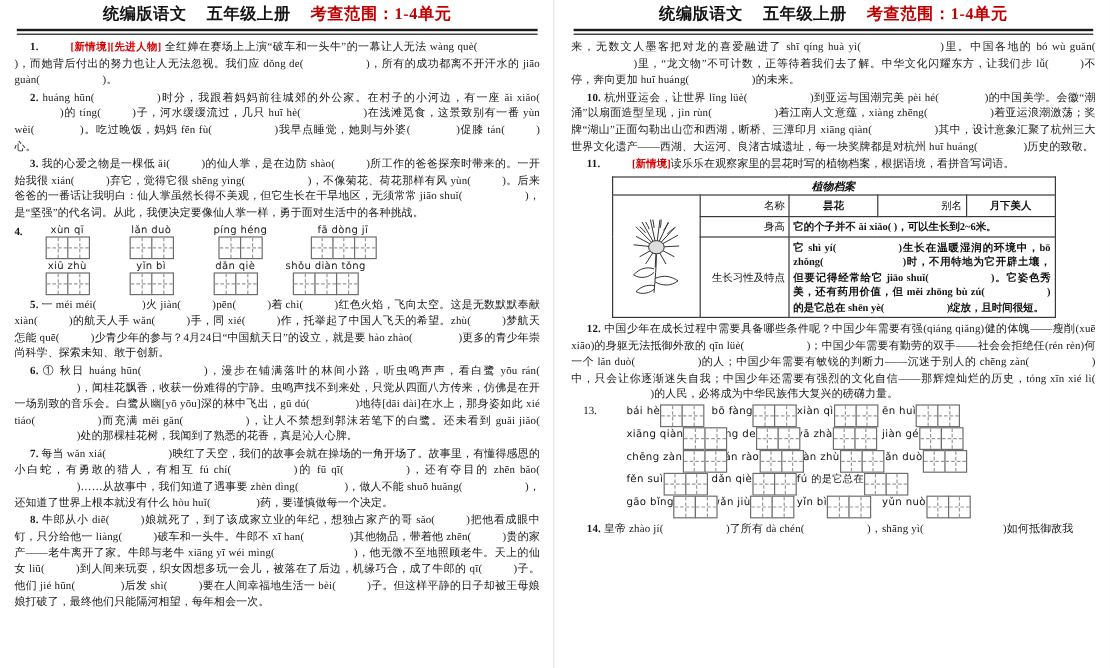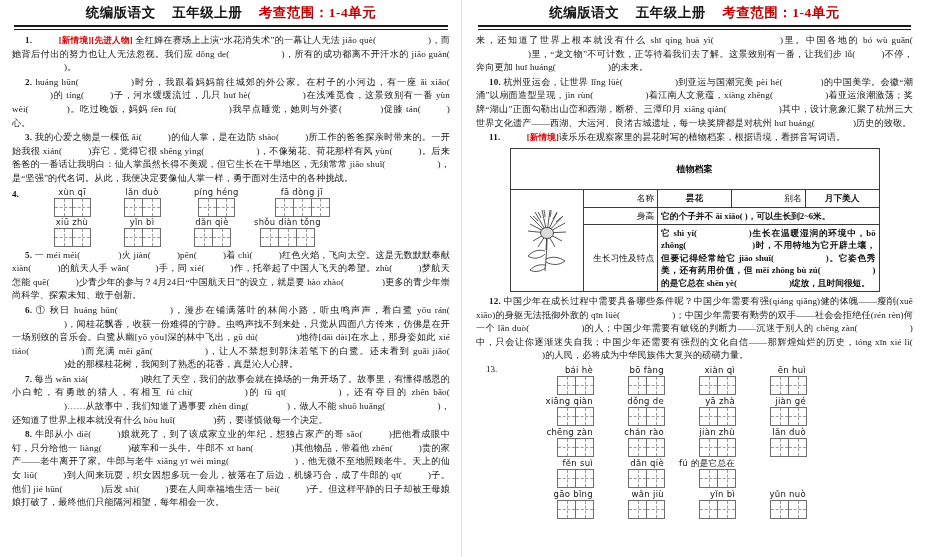--- a/index.html
+++ b/index.html
@@ -102,21 +102,20 @@
   }
   .gr-items {
     display: flex;
     flex: 1;
   }
   .gitem {
     display: flex;
     flex-direction: column;
     align-items: center;
     margin-right: 10px;
-    margin-left: 16px;
   }
   .gitem .plabel {
     font-family: "DejaVu Sans", "Liberation Sans", sans-serif;
     font-size: 8.4px;
     line-height: 11px;
     white-space: nowrap;
     letter-spacing: 0.3px;
     color: #1b1b1b;
   }
   .boxes { display: flex; }
@@ -143,22 +142,21 @@
     height: 0;
     border-top: 1px dashed #9a9a9a;
   }
   .q13 .grow {
     display: flex;
     margin-bottom: 0px;
   }
   .q13 .gcell {
     width: 71px;
     display: flex;
-    flex-direction: column;
-    align-items: flex-end;
+    align-items: flex-start;
   }
   .q13 .gcell .plabel {
     font-family: "DejaVu Sans", "Liberation Sans", sans-serif;
     font-size: 8.5px;
     line-height: 12px;
     white-space: nowrap;
     letter-spacing: 0.3px;
   }
 
   
@@ -173,21 +171,22 @@
   .ptable td, .ptable th {
     border: 1px solid #3a3a3a;
     padding: 2px 3px;
     vertical-align: middle;
     font-weight: bold;
   }
   .ptable .ttitle {
     text-align: center;
     font-weight: bold;
     font-size: 9px;
-    padding: 14px 0;
+    padding: 1px 0;
+    font-style: italic;
   }
   .ptable .lbl {
     text-align: right;
     font-weight: normal;
     width: 44px;
   }
   .ptable .imgcell {
     width: 52px;
     text-align: center;
     vertical-align: middle;
@@ -216,21 +215,21 @@
     <div class="hdr">
       <span class="t1">统编版语文</span>
       <span class="t2">五年级上册</span>
       <span class="t3">考查范围：1-4单元</span>
     </div>
     <div class="rule"></div>
 
     <div class="q indent">
       <span class="num">1.</span>
       <span class="tag">[新情境][先进人物]</span>
-      <span>全红婵在赛场上上演“水花消失术”的一幕让人无法 jiǎo què(</span><span class="sp s-md"></span><span>)，而她背后付出的努力也让人无法忽视。我们应 dǒng de(</span><span class="sp s-md"></span><span>)，所有的成功都离不开汗水的 jiāo guàn(</span><span class="sp s-md"></span><span>)。</span>
+      <span>全红婵在赛场上上演“破车和一头牛”的一幕让人无法 wàng què(</span><span class="sp s-md"></span><span>)，而她背后付出的努力也让人无法忽视。我们应 dǒng de(</span><span class="sp s-md"></span><span>)，所有的成功都离不开汗水的 jiāo guàn(</span><span class="sp s-md"></span><span>)。</span>
     </div>
 
     <div class="q indent">
       <span class="num">2.</span>
       <span>huáng hūn(</span><span class="sp s-md"></span><span>)时分，我跟着妈妈前往城郊的外公家。在村子的小河边，有一座 ǎi xiǎo(</span><span class="sp s-sm"></span><span>)的 tíng(</span><span class="sp s-xs"></span><span>)子，河水缓缓流过，几只 huī hè(</span><span class="sp s-md"></span><span>)在浅滩觅食，这景致别有一番 yùn wèi(</span><span class="sp s-sm"></span><span>)。吃过晚饭，妈妈 fēn fù(</span><span class="sp s-md"></span><span>)我早点睡觉，她则与外婆(</span><span class="sp s-sm"></span><span>)促膝 tán(</span><span class="sp s-xs"></span><span>)心。</span>
     </div>
 
     <div class="q indent">
       <span class="num">3.</span>
       <span>我的心爱之物是一棵低 ǎi(</span><span class="sp s-xs"></span><span>)的仙人掌，是在边防 shào(</span><span class="sp s-xs"></span><span>)所工作的爸爸探亲时带来的。一开始我很 xián(</span><span class="sp s-xs"></span><span>)弃它，觉得它很 shēng yìng(</span><span class="sp s-md"></span><span>)，不像菊花、荷花那样有风 yùn(</span><span class="sp s-xs"></span><span>)。后来爸爸的一番话让我明白：仙人掌虽然长得不美观，但它生长在干旱地区，无须常常 jiāo shuǐ(</span><span class="sp s-md"></span><span>)，是“坚强”的代名词。从此，我便决定要像仙人掌一样，勇于面对生活中的各种挑战。</span>
@@ -333,21 +332,21 @@
   <div class="col right">
 
     <div class="hdr">
       <span class="t1">统编版语文</span>
       <span class="t2">五年级上册</span>
       <span class="t3">考查范围：1-4单元</span>
     </div>
     <div class="rule"></div>
 
     <div class="q">
-      <span>来，还知道了世界上根本就没有什么 shī qíng huà yì(</span><span class="sp s-lg"></span><span>)里。中国各地的 bó wù guǎn(</span><span class="sp s-md"></span><span>)里，“龙文物”不可计数，正等待着我们去了解。这景致别有一番，让我们步 lǚ(</span><span class="sp s-xs"></span><span>)不停，奔向更加 huī huáng(</span><span class="sp s-md"></span><span>)的未来。</span>
+      <span>来，无数文人墨客把对龙的喜爱融进了 shī qíng huà yì(</span><span class="sp s-lg"></span><span>)里。中国各地的 bó wù guǎn(</span><span class="sp s-md"></span><span>)里，“龙文物”不可计数，正等待着我们去了解。中华文化闪耀东方，让我们步 lǚ(</span><span class="sp s-xs"></span><span>)不停，奔向更加 huī huáng(</span><span class="sp s-md"></span><span>)的未来。</span>
     </div>
 
     <div class="q indent">
       <span class="num">10.</span>
       <span>杭州亚运会，让世界 lǐng lüè(</span><span class="sp s-md"></span><span>)到亚运与国潮完美 pèi hé(</span><span class="sp s-sm"></span><span>)的中国美学。会徽“潮涌”以扇面造型呈现，jìn rùn(</span><span class="sp s-md"></span><span>)着江南人文意蕴，xiàng zhēng(</span><span class="sp s-md"></span><span>)着亚运浪潮激荡；奖牌“湖山”正面勾勒出山峦和西湖，断桥、三潭印月 xiāng qiàn(</span><span class="sp s-md"></span><span>)其中，设计意象汇聚了杭州三大世界文化遗产——西湖、大运河、良渚古城遗址，每一块奖牌都是对杭州 huī huáng(</span><span class="sp s-sm"></span><span>)历史的致敬。</span>
     </div>
 
     <div class="q indent">
       <span class="num">11.</span>
       <span class="tag">[新情境]</span><span>读乐乐在观察家里的昙花时写的植物档案，根据语境，看拼音写词语。</span>
@@ -540,15 +539,19 @@
                 <span class="boxes">
                   <i class="tzg"></i>
                   <i class="tzg"></i>
                 </span>
               </div>
           </div>
         </div>
       </div>
     </div>
 
+    <div class="q indent" style="margin-top:2px;">
+      <span class="num">14.</span>
+      <span>皇帝 zhào jí(</span><span class="sp s-md"></span><span>)了所有 dà chén(</span><span class="sp s-md"></span><span>)，shāng yì(</span><span class="sp s-lg"></span><span>)如何抵御敌我</span>
+    </div>
 
   </div>
 </div>
 
 </body></html>

